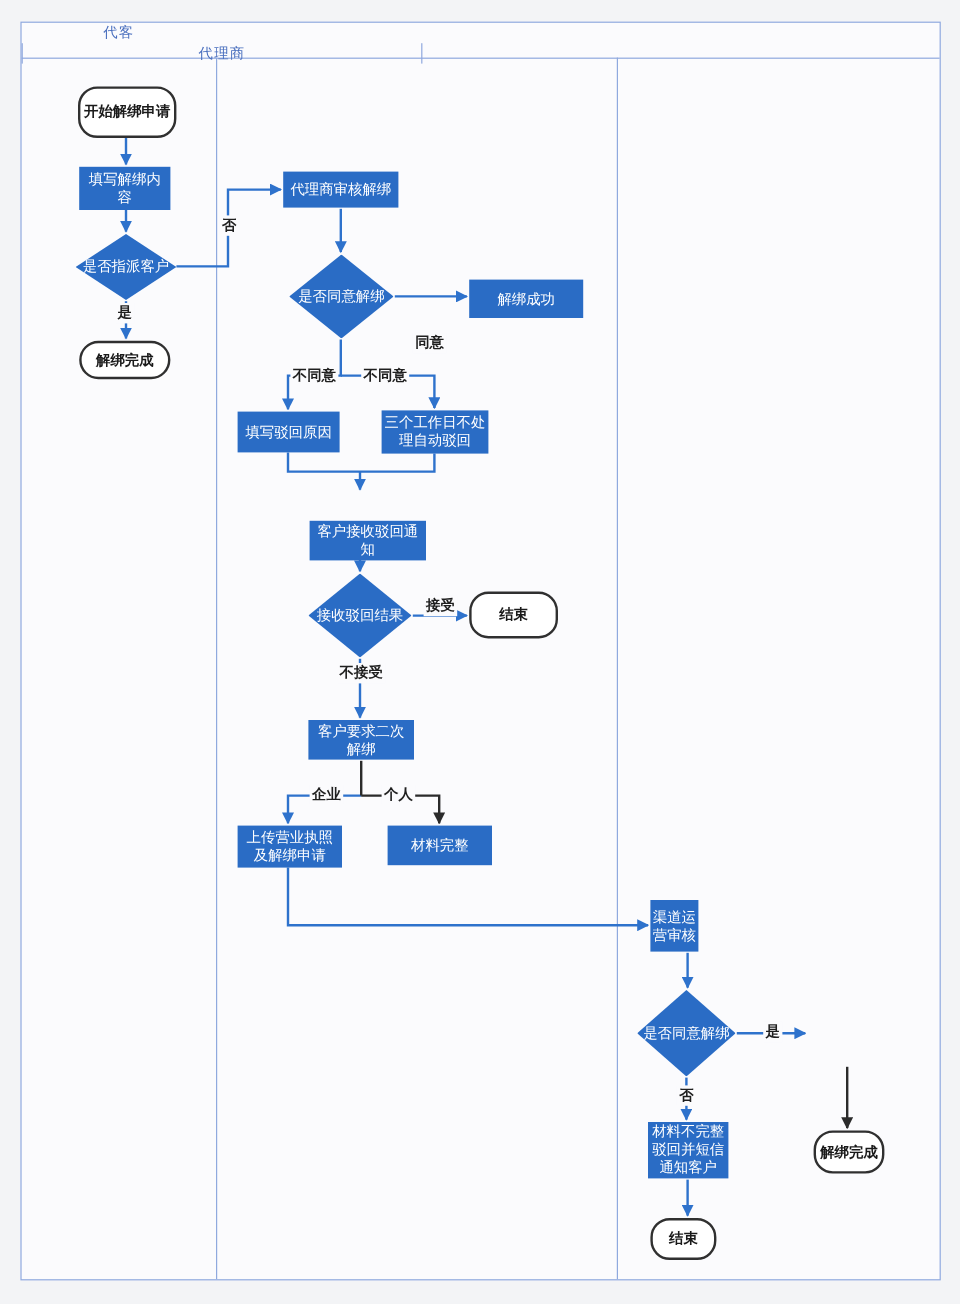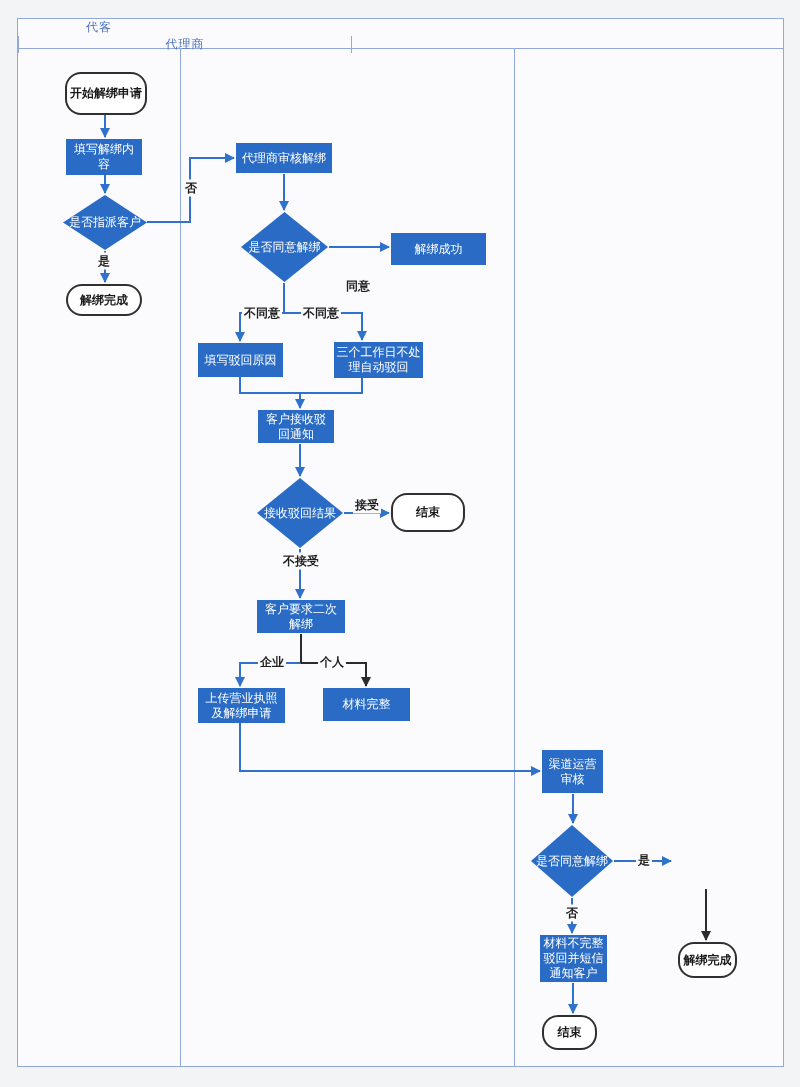--- a/index.html
+++ b/index.html
@@ -121,43 +121,43 @@
   </div>
   <div class="node node-diamond" style="left:241px;top:212px;width:87px;height:70px;">
     <span>是否同意解绑</span>
   </div>
   <div class="node node-box" style="left:391px;top:233px;width:95px;height:32px;">
     <span>解绑成功</span>
   </div>
   <div class="node node-box" style="left:198px;top:343px;width:85px;height:34px;">
     <span>填写驳回原因</span>
   </div>
-  <div class="node node-box" style="left:334px;top:342px;width:89px;height:36px;text-align:center;">
+  <div class="node node-box" style="left:318px;top:342px;width:89px;height:36px;text-align:center;">
     <span>三个工作日不处理自动驳回</span>
   </div>
-  <div class="node node-box" style="left:258px;top:410px;width:76px;height:33px;padding:2px 6px;">
+  <div class="node node-box" style="left:258px;top:434px;width:97px;height:33px;padding:2px 6px;">
     <span>客户接收驳回通知</span>
   </div>
   <div class="node node-diamond" style="left:257px;top:478px;width:86px;height:70px;">
     <span>接收驳回结果</span>
   </div>
   <div class="node node-oval" style="left:391px;top:493px;width:74px;height:39px;">
     <span>结束</span>
   </div>
   <div class="node node-box" style="left:257px;top:600px;width:88px;height:33px;padding:2px 8px;">
     <span>客户要求二次解绑</span>
   </div>
   <div class="node node-box" style="left:198px;top:688px;width:87px;height:35px;padding:2px 5px;">
     <span>上传营业执照及解绑申请</span>
   </div>
   <div class="node node-box" style="left:323px;top:688px;width:87px;height:33px;">
     <span>材料完整</span>
   </div>
 
-  <div class="node node-box" style="left:542px;top:750px;width:61px;height:43px;">
+  <div class="node node-box" style="left:542px;top:750px;width:40px;height:43px;">
     <span>渠道运营审核</span>
   </div>
   <div class="node node-diamond" style="left:531px;top:825px;width:82px;height:72px;">
     <span>是否同意解绑</span>
   </div>
   <div class="node node-box" style="left:540px;top:935px;width:67px;height:47px;">
     <span>材料不完整驳回并短信通知客户</span>
   </div>
   <div class="node node-oval" style="left:678px;top:942px;width:59px;height:36px;">
     <span>解绑完成</span>

